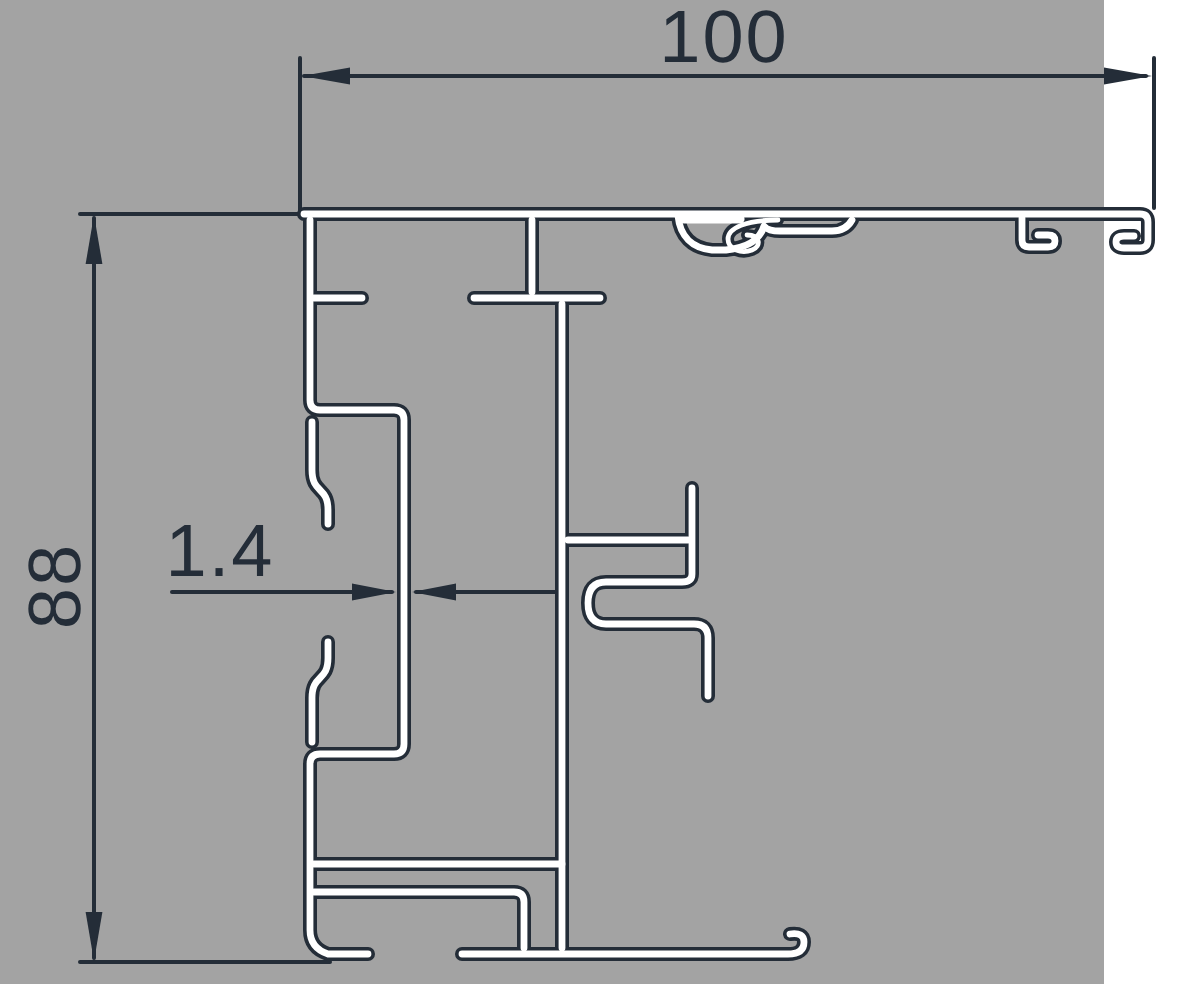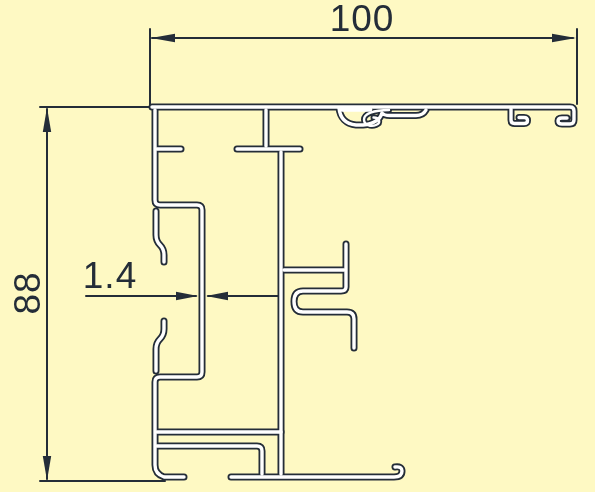--- a/index.html
+++ b/index.html
@@ -1,17 +1,17 @@
 <!DOCTYPE html>
 <html><head>
 <meta charset="utf-8">
 <style>
   html,body{margin:0;padding:0;background:#ffffff;}
   body{width:600px;height:492px;overflow:hidden;}
-  .stage{width:595px;height:492px;position:relative;background:#fef9c3;}
+  .stage{width:552px;height:492px;position:relative;background:#a3a3a3;}
   svg{display:block;}
   .dim-text{
     font-family:"Liberation Sans", sans-serif;
     font-size:37px;
     font-weight:400;
     letter-spacing:1px;
   }
 </style>
 </head>
 <body>

